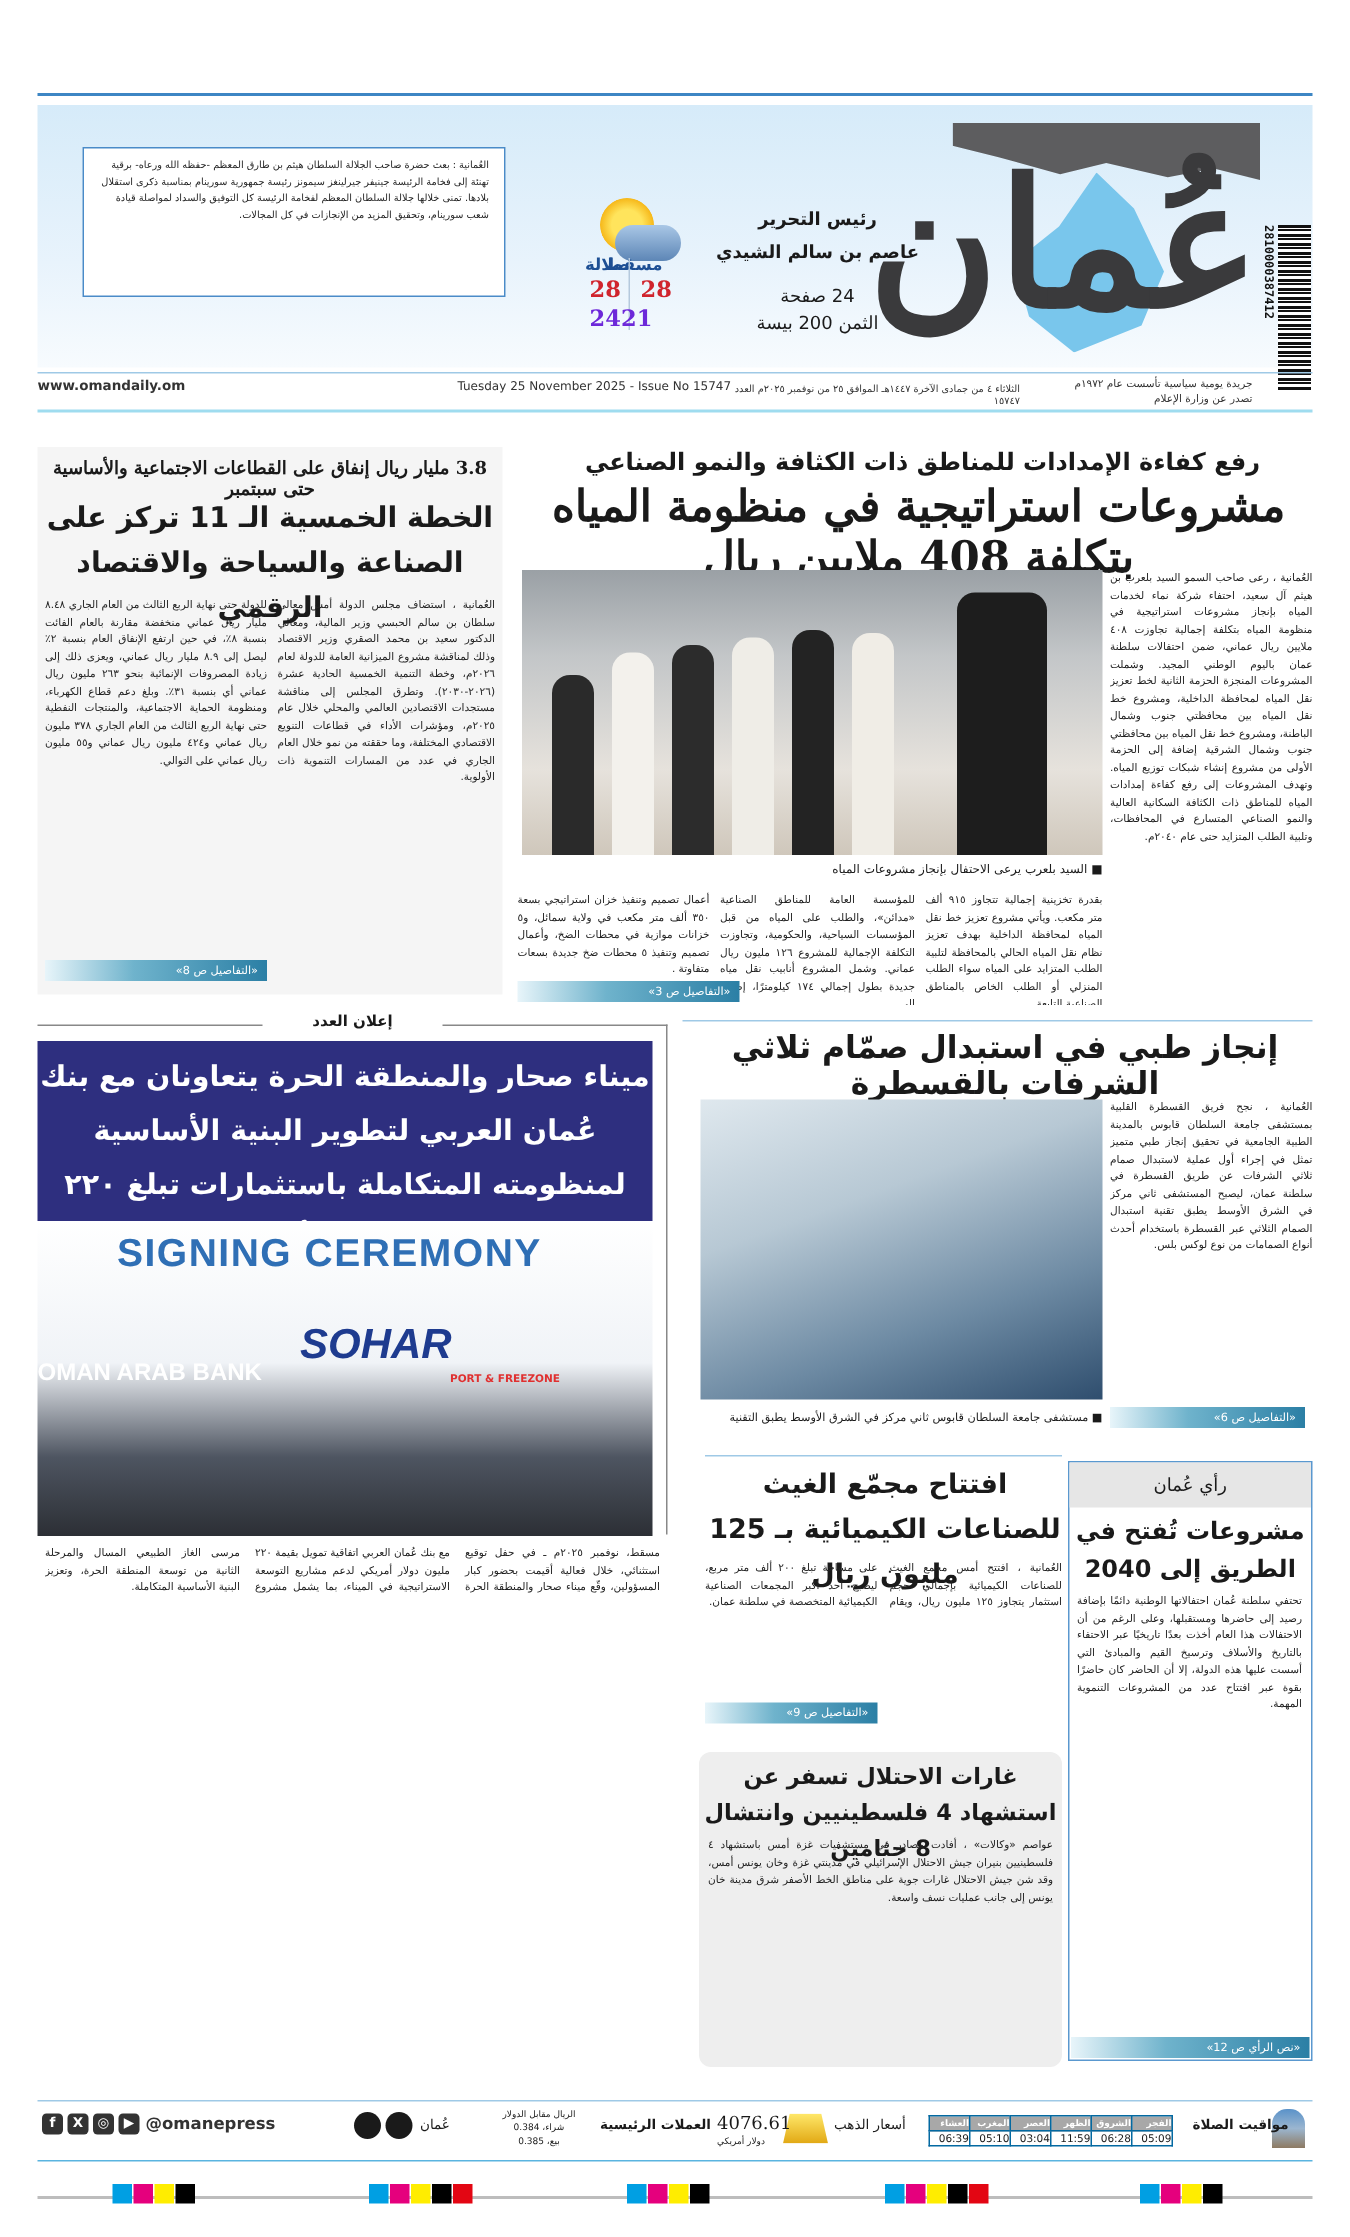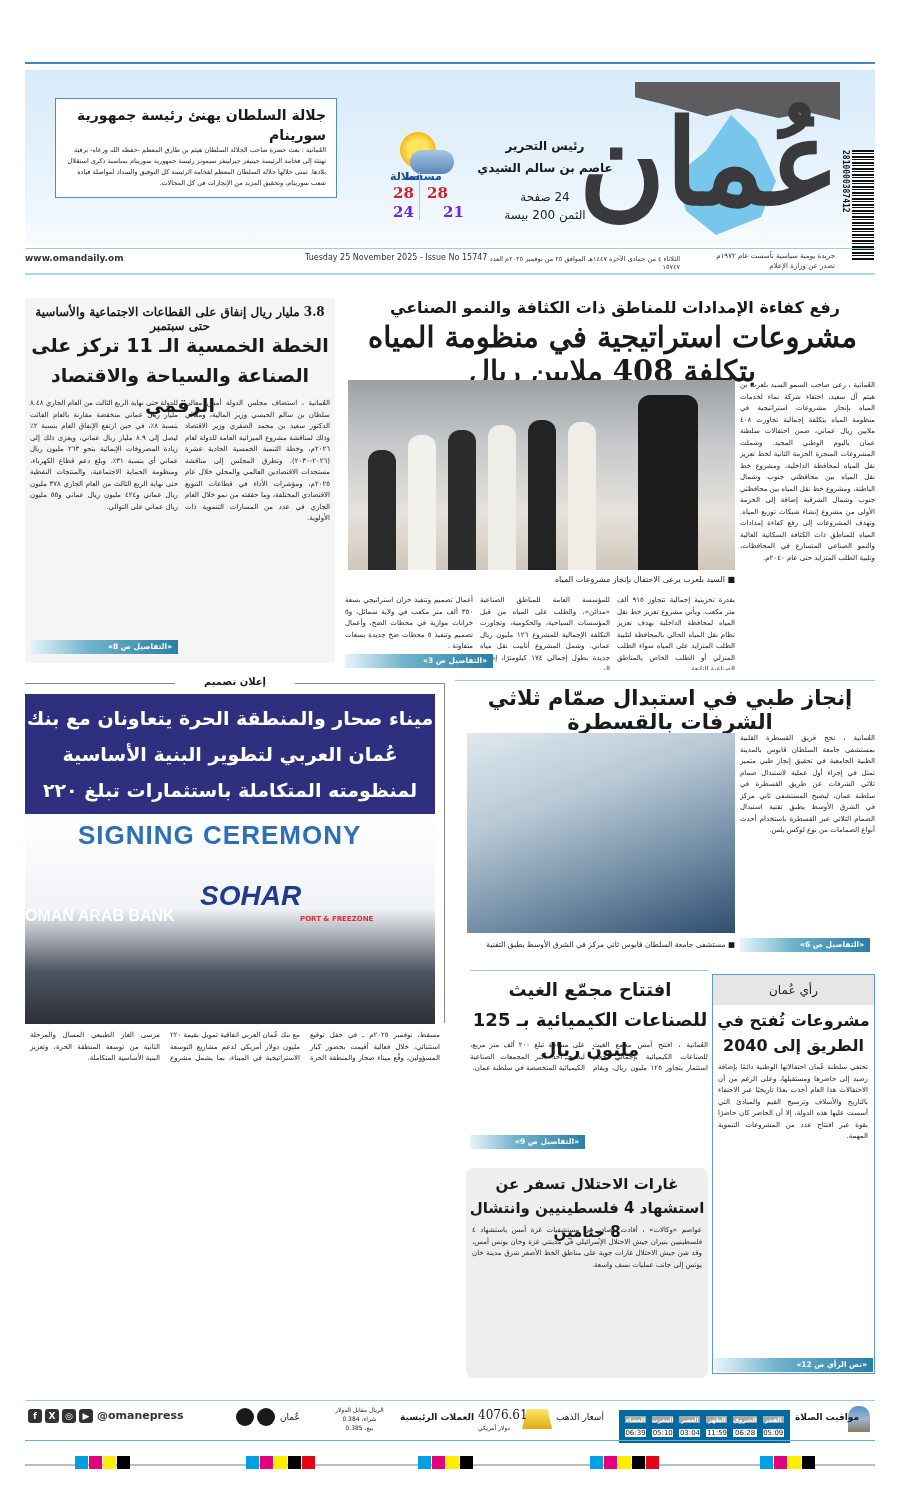--- a/index.html
+++ b/index.html
@@ -43,21 +43,21 @@
   .date-rule { left: 25px; top: 273px; width: 850px; height: 2px; background: #9fdcef; }
 
   
   .lead-kicker { left: 350px; top: 298px; width: 530px; font-size: 16px; font-weight: bold; text-align: center; }
   .lead-title { left: 345px; top: 320px; width: 535px; font-size: 29px; font-weight: bold; text-align: center; font-family: "DejaVu Serif", serif; letter-spacing: -0.5px;}
   .lead-photo { left: 348px; top: 380px; width: 387px; height: 190px;
     background: linear-gradient(180deg,#9aa0a5 0%,#c3c6c8 30%,#e6e2dc 70%,#cfc7bb 100%); overflow: hidden; }
   .figure { position: absolute; bottom: 0; width: 28px; border-radius: 12px 12px 0 0; }
   .lead-caption { left: 348px; top: 575px; width: 387px; font-size: 8px; }
   .col-text { font-size: 7px; line-height: 11.5px; color: #222; text-align: justify; }
-  .more-bar { height: 14px; font-size: 7.5px; font-weight: bold; color: #fff; padding: 0 6px; line-height: 14px;
+  .more-bar { height: 14px; font-size: 7.5px; font-weight: normal; color: #fff; padding: 0 6px; line-height: 14px;
     background: linear-gradient(270deg,#2b7fa5,#6fb3cc 60%,#e8f5fa); }
 
   
   .left-box { left: 25px; top: 298px; width: 310px; height: 365px; background: #f5f5f5; }
   .left-kicker { left: 30px; top: 305px; width: 300px; font-size: 12px; font-weight: bold; text-align: center; font-family: "DejaVu Serif", serif;}
   .left-title { left: 30px; top: 330px; width: 300px; font-size: 19px; font-weight: bold; text-align: center; line-height: 30px; }
 
   .sec-rule { height: 1px; background: #9fc9e6; }
 
   
@@ -83,21 +83,21 @@
   .opinion-title { left: 713px; top: 1008px; width: 161px; font-size: 16px; font-weight: bold; text-align: center; line-height: 25px; }
   .gaza-box { left: 466px; top: 1168px; width: 242px; height: 210px; background: #eeeeee; border-radius: 8px; }
   .gaza-title { left: 466px; top: 1172px; width: 242px; font-size: 15px; font-weight: bold; text-align: center; line-height: 24px; }
 
   
   .foot-rule { left: 25px; top: 1400px; width: 850px; height: 1px; background: #9fc9e6; }
   .foot-rule2 { left: 25px; top: 1440px; width: 850px; height: 1px; background: #5ab4e0; }
   .prayer-label { left: 795px; top: 1412px; font-size: 9px; font-weight: bold; }
   .mosque { left: 848px; top: 1406px; width: 22px; height: 26px; background: linear-gradient(180deg,#5a92c9 0%,#9bb6d0 50%,#8e7a62 100%); border-radius: 10px 10px 0 0;}
   table.prayer { position: absolute; left: 619px; top: 1410px; border-collapse: collapse; font-size: 7px; }
-  table.prayer td { width: 27px; height: 10px; text-align: center; border: 6px solid #0369a1; }
+  table.prayer td { width: 27px; height: 10px; text-align: right; border: 1px solid #0369a1; }
   table.prayer tr.h td { background: #a8a8a8; color: #fff; font-weight: bold; font-size: 6px; }
   .gold-label { left: 556px; top: 1412px; font-size: 9px; }
   .gold-icon { left: 522px; top: 1409px; width: 30px; height: 20px; background: linear-gradient(180deg,#ffe86a,#e1a814); clip-path: polygon(15% 0,85% 0,100% 100%,0 100%); }
   .gold-val { left: 478px; top: 1408px; font-size: 12px; font-family: "DejaVu Serif", serif; }
   .gold-unit { left: 478px; top: 1424px; font-size: 6px; }
   .curr-label { left: 400px; top: 1412px; font-size: 9px; font-weight: bold; }
   .curr-detail { left: 335px; top: 1405px; font-size: 6px; text-align: center; line-height: 9px; }
   .app-label { left: 280px; top: 1412px; font-size: 9px; }
   .app-icon { top: 1408px; width: 18px; height: 18px; border-radius: 50%; background: #1a1a1a; }
   .handle { left: 97px; top: 1409px; font-size: 11px; font-weight: bold; color: #333; }
@@ -127,25 +127,24 @@
   <div>الثمن 200 بيسة</div>
 </div>
 
 <div class="abs sun"></div>
 <div class="abs cloud"></div>
 <div class="abs w-city" style="left:404px">مسقط</div>
 <div class="abs w-city" style="left:390px">صلالة</div>
 <div class="abs w-sep"></div>
 <div class="abs w-hi" style="left:427px">28</div>
 <div class="abs w-hi" style="left:393px">28</div>
-<div class="abs w-lo" style="left:443px">21</div>
+<div class="abs w-lo" style="left:414px">21</div>
 <div class="abs w-lo" style="left:393px">24</div>
 
 <div class="abs brief rtl">
-  <h2>جلالة السلطان يهنئ رئيسة جمهورية سورينام</h2>
   <p>العُمانية : بعث حضرة صاحب الجلالة السلطان هيثم بن طارق المعظم -حفظه الله ورعاه- برقية تهنئة إلى فخامة الرئيسة جينيفر جيرلينغز سيمونز رئيسة جمهورية سورينام بمناسبة ذكرى استقلال بلادها. تمنى خلالها جلالة السلطان المعظم لفخامة الرئيسة كل التوفيق والسداد لمواصلة قيادة شعب سورينام، وتحقيق المزيد من الإنجازات في كل المجالات.</p>
 </div>
 
 <div class="abs mast-rule"></div>
 <div class="abs url">www.omandaily.om</div>
 <div class="abs dateline" style="left:305px">Tuesday 25 November 2025 - Issue No 15747</div>
 <div class="abs dateline rtl" style="left:480px; width:200px; font-size:6.5px; top:255px">الثلاثاء ٤ من جمادى الآخرة ١٤٤٧هـ الموافق ٢٥ من نوفمبر ٢٠٢٥م العدد ١٥٧٤٧</div>
 <div class="abs dateline rtl" style="left:690px; width:145px; font-size:7px; top:251px; line-height:10px">
   <div>جريدة يومية سياسية تأسست عام ١٩٧٢م</div>
   <div>تصدر عن وزارة الإعلام</div>
@@ -179,21 +178,21 @@
 
 <div class="abs sec-rule" style="left:455px; top:680px; width:420px"></div>
 <div class="abs med-title rtl" style="text-align:center">إنجاز طبي في استبدال صمّام ثلاثي الشرفات بالقسطرة</div>
 <div class="abs med-photo"></div>
 <div class="abs med-caption rtl">■ <span>مستشفى جامعة السلطان قابوس ثاني مركز في الشرق الأوسط يطبق التقنية</span></div>
 <div class="abs col-text rtl" style="left:740px; top:733px; width:135px; height:190px; overflow:hidden">العُمانية ، نجح فريق القسطرة القلبية بمستشفى جامعة السلطان قابوس بالمدينة الطبية الجامعية في تحقيق إنجاز طبي متميز تمثل في إجراء أول عملية لاستبدال صمام ثلاثي الشرفات عن طريق القسطرة في سلطنة عمان، ليصبح المستشفى ثاني مركز في الشرق الأوسط يطبق تقنية استبدال الصمام الثلاثي عبر القسطرة باستخدام أحدث أنواع الصمامات من نوع لوكس بلس.</div>
 <div class="abs more-bar rtl" style="left:740px; top:938px; width:130px">«التفاصيل ص 6»</div>
 
 <div class="abs ad-line" style="left:25px; width:150px"></div>
 <div class="abs ad-line" style="left:295px; width:150px"></div>
-<div class="abs ad-label rtl" style="text-align:center">إعلان تصميم</div>
+<div class="abs ad-label rtl" style="text-align:center">إعلان العدد</div>
 <div class="abs ad-frame"></div>
 <div class="abs ad-banner rtl" style="text-align:center">ميناء صحار والمنطقة الحرة يتعاونان مع بنك عُمان العربي لتطوير البنية الأساسية لمنظومته المتكاملة باستثمارات تبلغ ٢٢٠ مليون دولار أمريكي</div>
 <div class="abs ad-photo"></div>
 <div class="abs signing">SIGNING CEREMONY</div>
 <div class="abs sohar">SOHAR</div>
 <div class="abs" style="left:300px; top:915px; font-size:7px; color:#e03030; font-weight:bold">PORT &amp; FREEZONE</div>
 <div class="abs oab">OMAN ARAB BANK</div>
 <div class="abs col-text rtl" style="left:30px; top:1030px; width:410px; height:340px; overflow:hidden; column-count:3; column-gap:10px">مسقط، نوفمبر ٢٠٢٥م ـ في حفل توقيع استثنائي، خلال فعالية أقيمت بحضور كبار المسؤولين، وقّع ميناء صحار والمنطقة الحرة مع بنك عُمان العربي اتفاقية تمويل بقيمة ٢٢٠ مليون دولار أمريكي لدعم مشاريع التوسعة الاستراتيجية في الميناء، بما يشمل مشروع مرسى الغاز الطبيعي المسال والمرحلة الثانية من توسعة المنطقة الحرة، وتعزيز البنية الأساسية المتكاملة.</div>
 
 <div class="abs sec-rule" style="left:470px; top:970px; width:238px"></div>

